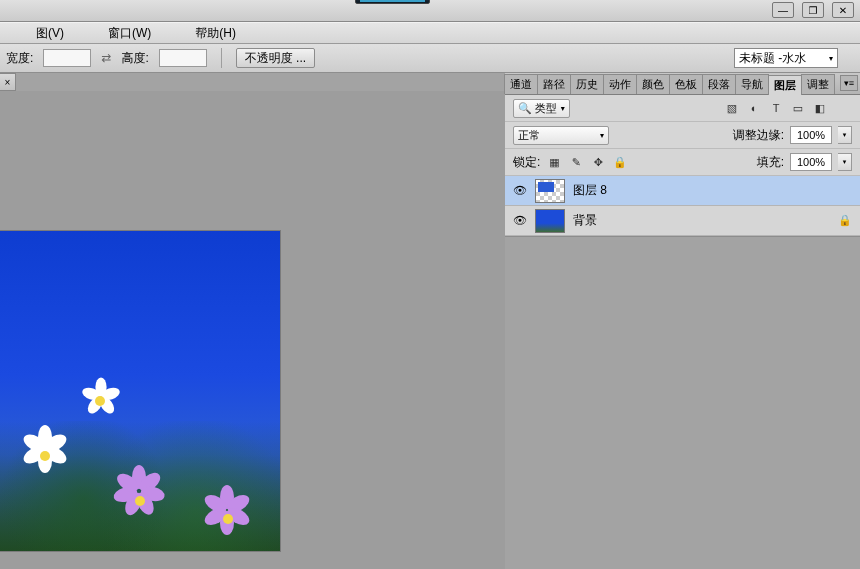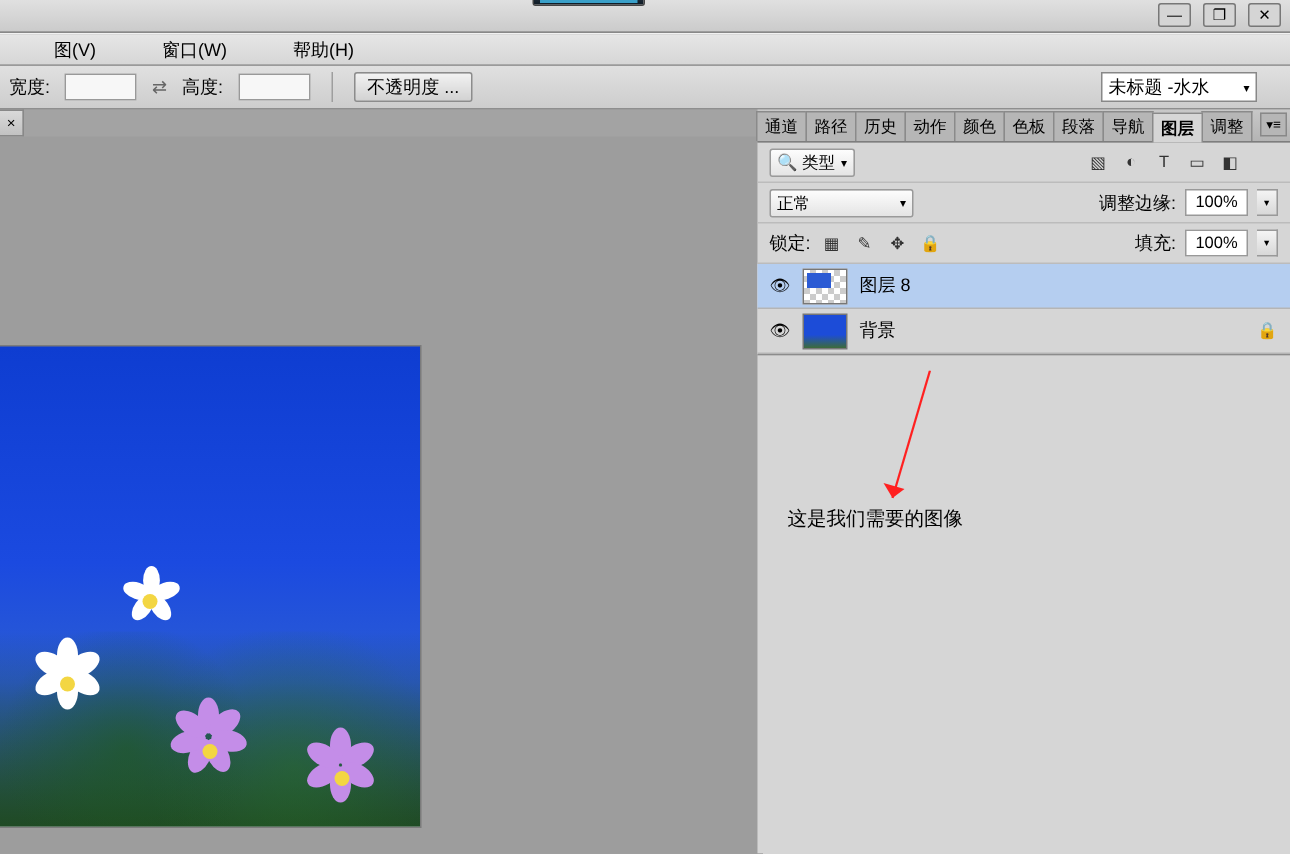--- a/index.html
+++ b/index.html
@@ -210,21 +210,14 @@
         </div>
         <div class="layer-row">
           <span class="eye">👁</span>
           <span class="thumb bg"></span>
           <span style="">背景</span>
           <span class="lock">🔒</span>
         </div>
       </div>
     </div>
 
-    <div class="annotation-area">
-      <svg class="arrow-line" width="50" height="100">
-        <line x1="35" y1="0" x2="10" y2="85" stroke="#ff2020" stroke-width="1.5"></line>
-        <polygon points="10,85 4,75 18,79" fill="#ff2020"></polygon>
-      </svg>
-      <div class="ann-text">这是我们需要的图像</div>
-    </div>
   </div>
 </div>
 
 </body></html>

